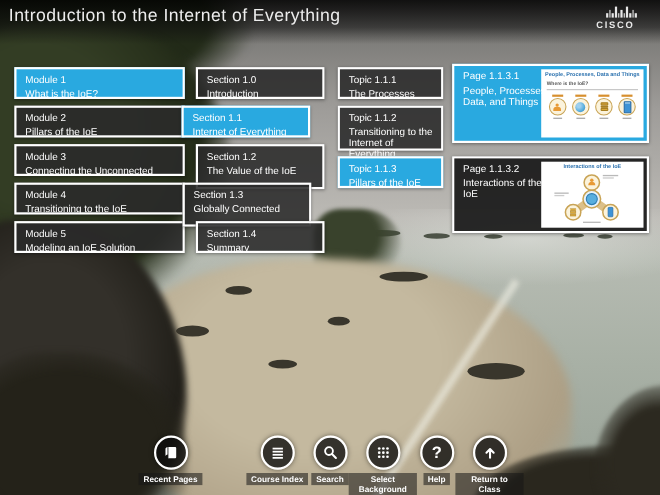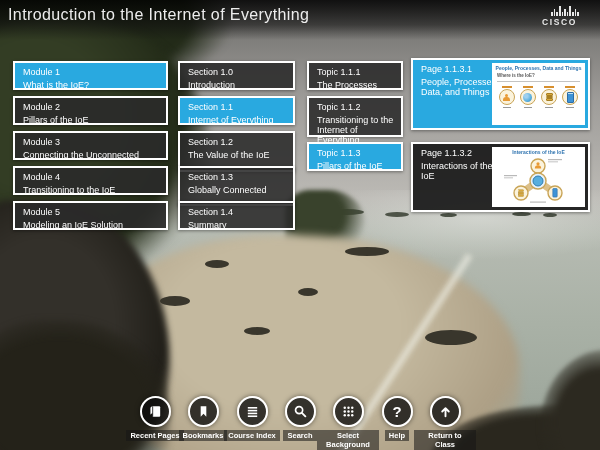--- a/index.html
+++ b/index.html
@@ -132,29 +132,29 @@
   </div>
   <div class="card dark" style="left:13px;top:201px;width:155px;height:29px;">
     <div class="t">Module 5</div>
     <div class="s">Modeling an IoE Solution</div>
   </div>
 
   <div class="card dark" style="left:178px;top:61px;width:117px;height:29px;">
     <div class="t">Section 1.0</div>
     <div class="s">Introduction</div>
   </div>
-  <div class="card active" style="left:178px;top:96px;width:117px;height:29px;">
+  <div class="card active" style="left:165px;top:96px;width:117px;height:29px;">
     <div class="t">Section 1.1</div>
     <div class="s">Internet of Everything</div>
   </div>
   <div class="card dark" style="left:178px;top:131px;width:117px;height:41px;">
     <div class="t">Section 1.2</div>
     <div class="s">The Value of the IoE</div>
   </div>
-  <div class="card dark" style="left:178px;top:166px;width:117px;height:40px;">
+  <div class="card dark" style="left:166px;top:166px;width:117px;height:40px;">
     <div class="t">Section 1.3</div>
     <div class="s">Globally Connected</div>
   </div>
   <div class="card dark" style="left:178px;top:201px;width:117px;height:29px;">
     <div class="t">Section 1.4</div>
     <div class="s">Summary</div>
   </div>
 
   <div class="card dark" style="left:307px;top:61px;width:96px;height:29px;">
     <div class="t">Topic 1.1.1</div>
@@ -252,28 +252,20 @@
     <div class="circ">
       <svg width="15" height="15" viewBox="0 0 16 16">
         <path d="M5 2.5 h7 a1 1 0 0 1 1 1 v9 a1 1 0 0 1 -1 1 h-7 z" fill="#fff"></path>
         <path d="M5 2.5 c-1.6.3-2.4.9-2.4 1.9 v7.4 c0-1 .8-1.6 2.4-1.9 z" fill="#fff"></path>
         <path d="M5 2.5 v11" stroke="#111" stroke-width="0.8"></path>
       </svg>
     </div>
     <div class="chip">Recent Pages</div>
   </div>
 
-  <div class="tb" style="left:163px;">
-    <div class="circ">
-      <svg width="15" height="15" viewBox="0 0 16 16">
-        <path d="M5 2.5 h6 v11 l-3 -3.2 -3 3.2 z" fill="#fff"></path>
-      </svg>
-    </div>
-    <div class="chip">Bookmarks</div>
-  </div>
 
   <div class="tb" style="left:260px;">
     <div class="circ">
       <svg width="15" height="15" viewBox="0 0 16 16">
         <circle cx="6.5" cy="6.5" r="3.8" fill="none" stroke="#fff" stroke-width="1.8"></circle>
         <line x1="9.4" y1="9.4" x2="13.2" y2="13.2" stroke="#fff" stroke-width="2" stroke-linecap="round"></line>
       </svg>
     </div>
     <div class="chip">Search</div>
   </div>

